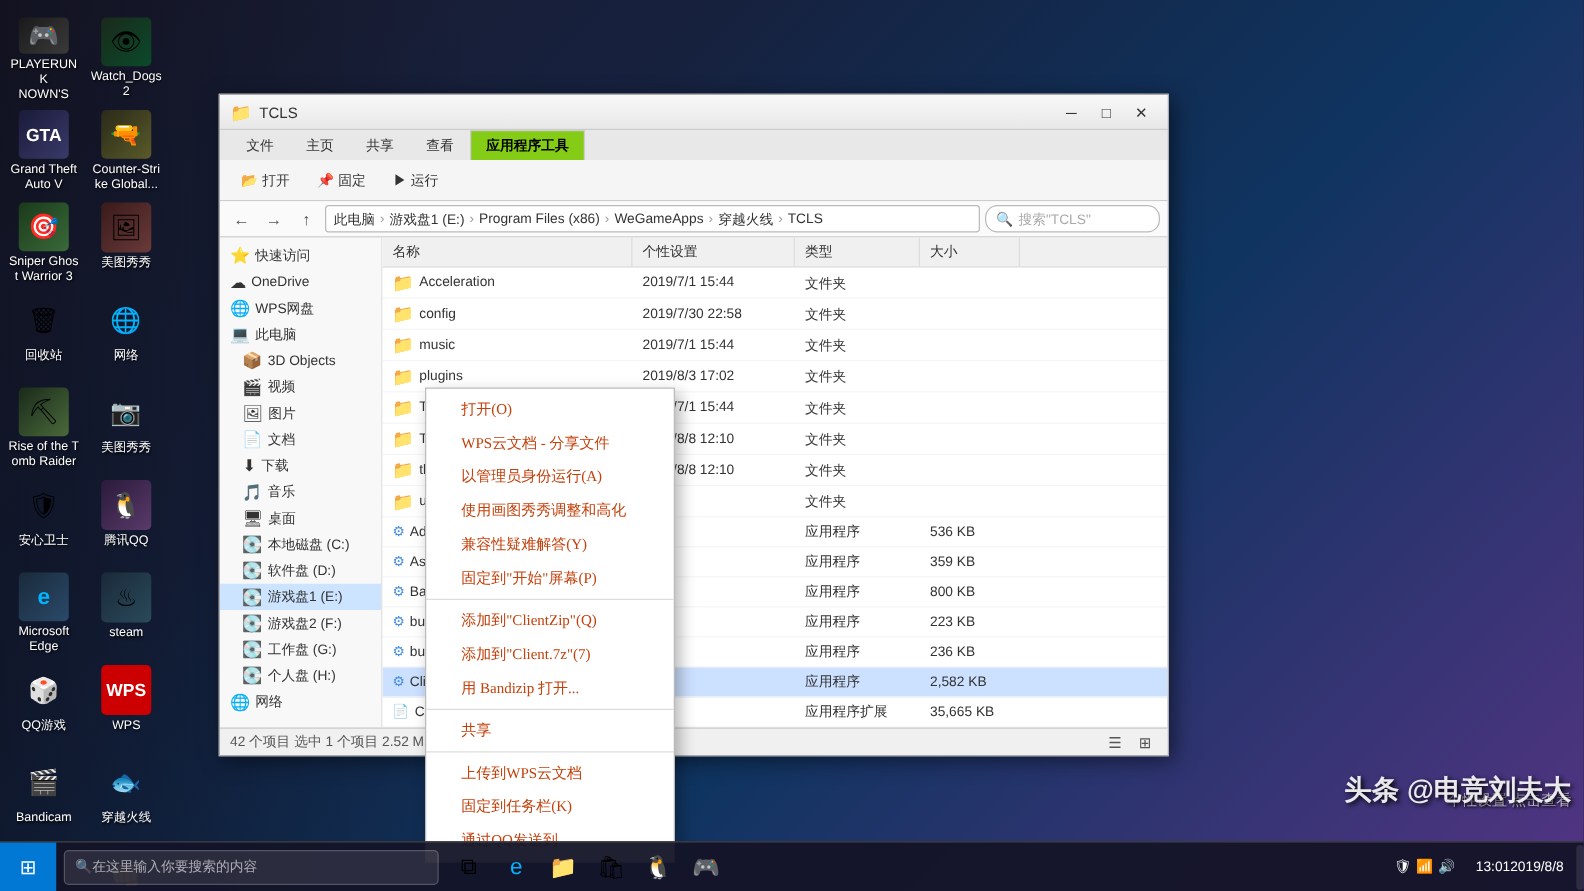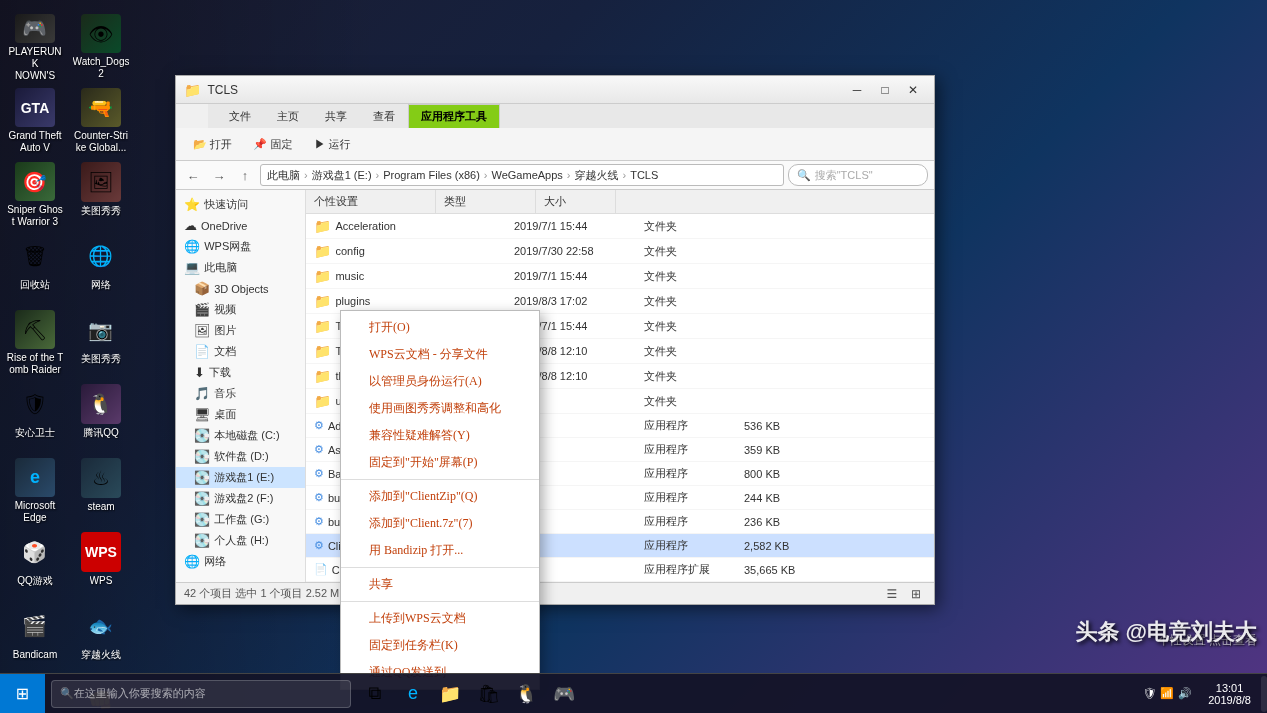--- a/index.html
+++ b/index.html
@@ -135,21 +135,20 @@
       display: flex;
       align-items: center;
       gap: 4px;
       padding: 0 8px;
       color: white;
       font-size: 11px;
     }
 
     .taskbar-clock {
       display: flex;
-      flex-direction: column;
       align-items: center;
       color: white;
       font-size: 11px;
       padding: 0 8px;
     }
 
     
     .watermark {
       position: absolute;
       bottom: 66px;
@@ -232,21 +231,20 @@
     
     .ribbon {
       background: #f5f5f5;
       border-bottom: 1px solid #ccc;
     }
 
     .ribbon-tabs {
       display: flex;
       padding: 0 8px;
       background: #e8e8e8;
-      margin-left: 32px;
     }
 
     .ribbon-tab {
       padding: 4px 12px;
       font-size: 11px;
       cursor: pointer;
       border: 1px solid transparent;
       border-bottom: none;
       color: #333;
     }
@@ -753,20 +751,21 @@
           <span>个人盘 (H:)</span>
         </div>
         <div class="sidebar-item">
           <span class="sidebar-icon">🌐</span>
           <span>网络</span>
         </div>
       </div>
 
       <div class="file-list">
         <div class="file-list-header">
+          <div class="col-header col-name">名称</div>
           <div class="col-header col-date">个性设置</div>
           <div class="col-header col-type">类型</div>
           <div class="col-header col-size">大小</div>
         </div>
 
         <div class="file-row">
           <div class="file-cell file-name-cell col-name">
               <span class="folder-icon">📁</span>
               <span>Acceleration</span>
             </div>
@@ -864,21 +863,21 @@
           <div class="file-cell col-type">应用程序</div>
           <div class="file-cell col-size">800 KB</div>
         </div>
         <div class="file-row">
           <div class="file-cell file-name-cell col-name">
               <span class="exe-icon">⚙</span>
               <span>bugrepo...</span>
             </div>
           <div class="file-cell col-date"></div>
           <div class="file-cell col-type">应用程序</div>
-          <div class="file-cell col-size">244 KB</div>
+          <div class="file-cell col-size">223 KB</div>
         </div>
         <div class="file-row">
           <div class="file-cell file-name-cell col-name">
               <span class="exe-icon">⚙</span>
               <span>bugrepo...</span>
             </div>
           <div class="file-cell col-date"></div>
           <div class="file-cell col-type">应用程序</div>
           <div class="file-cell col-size">236 KB</div>
         </div>

